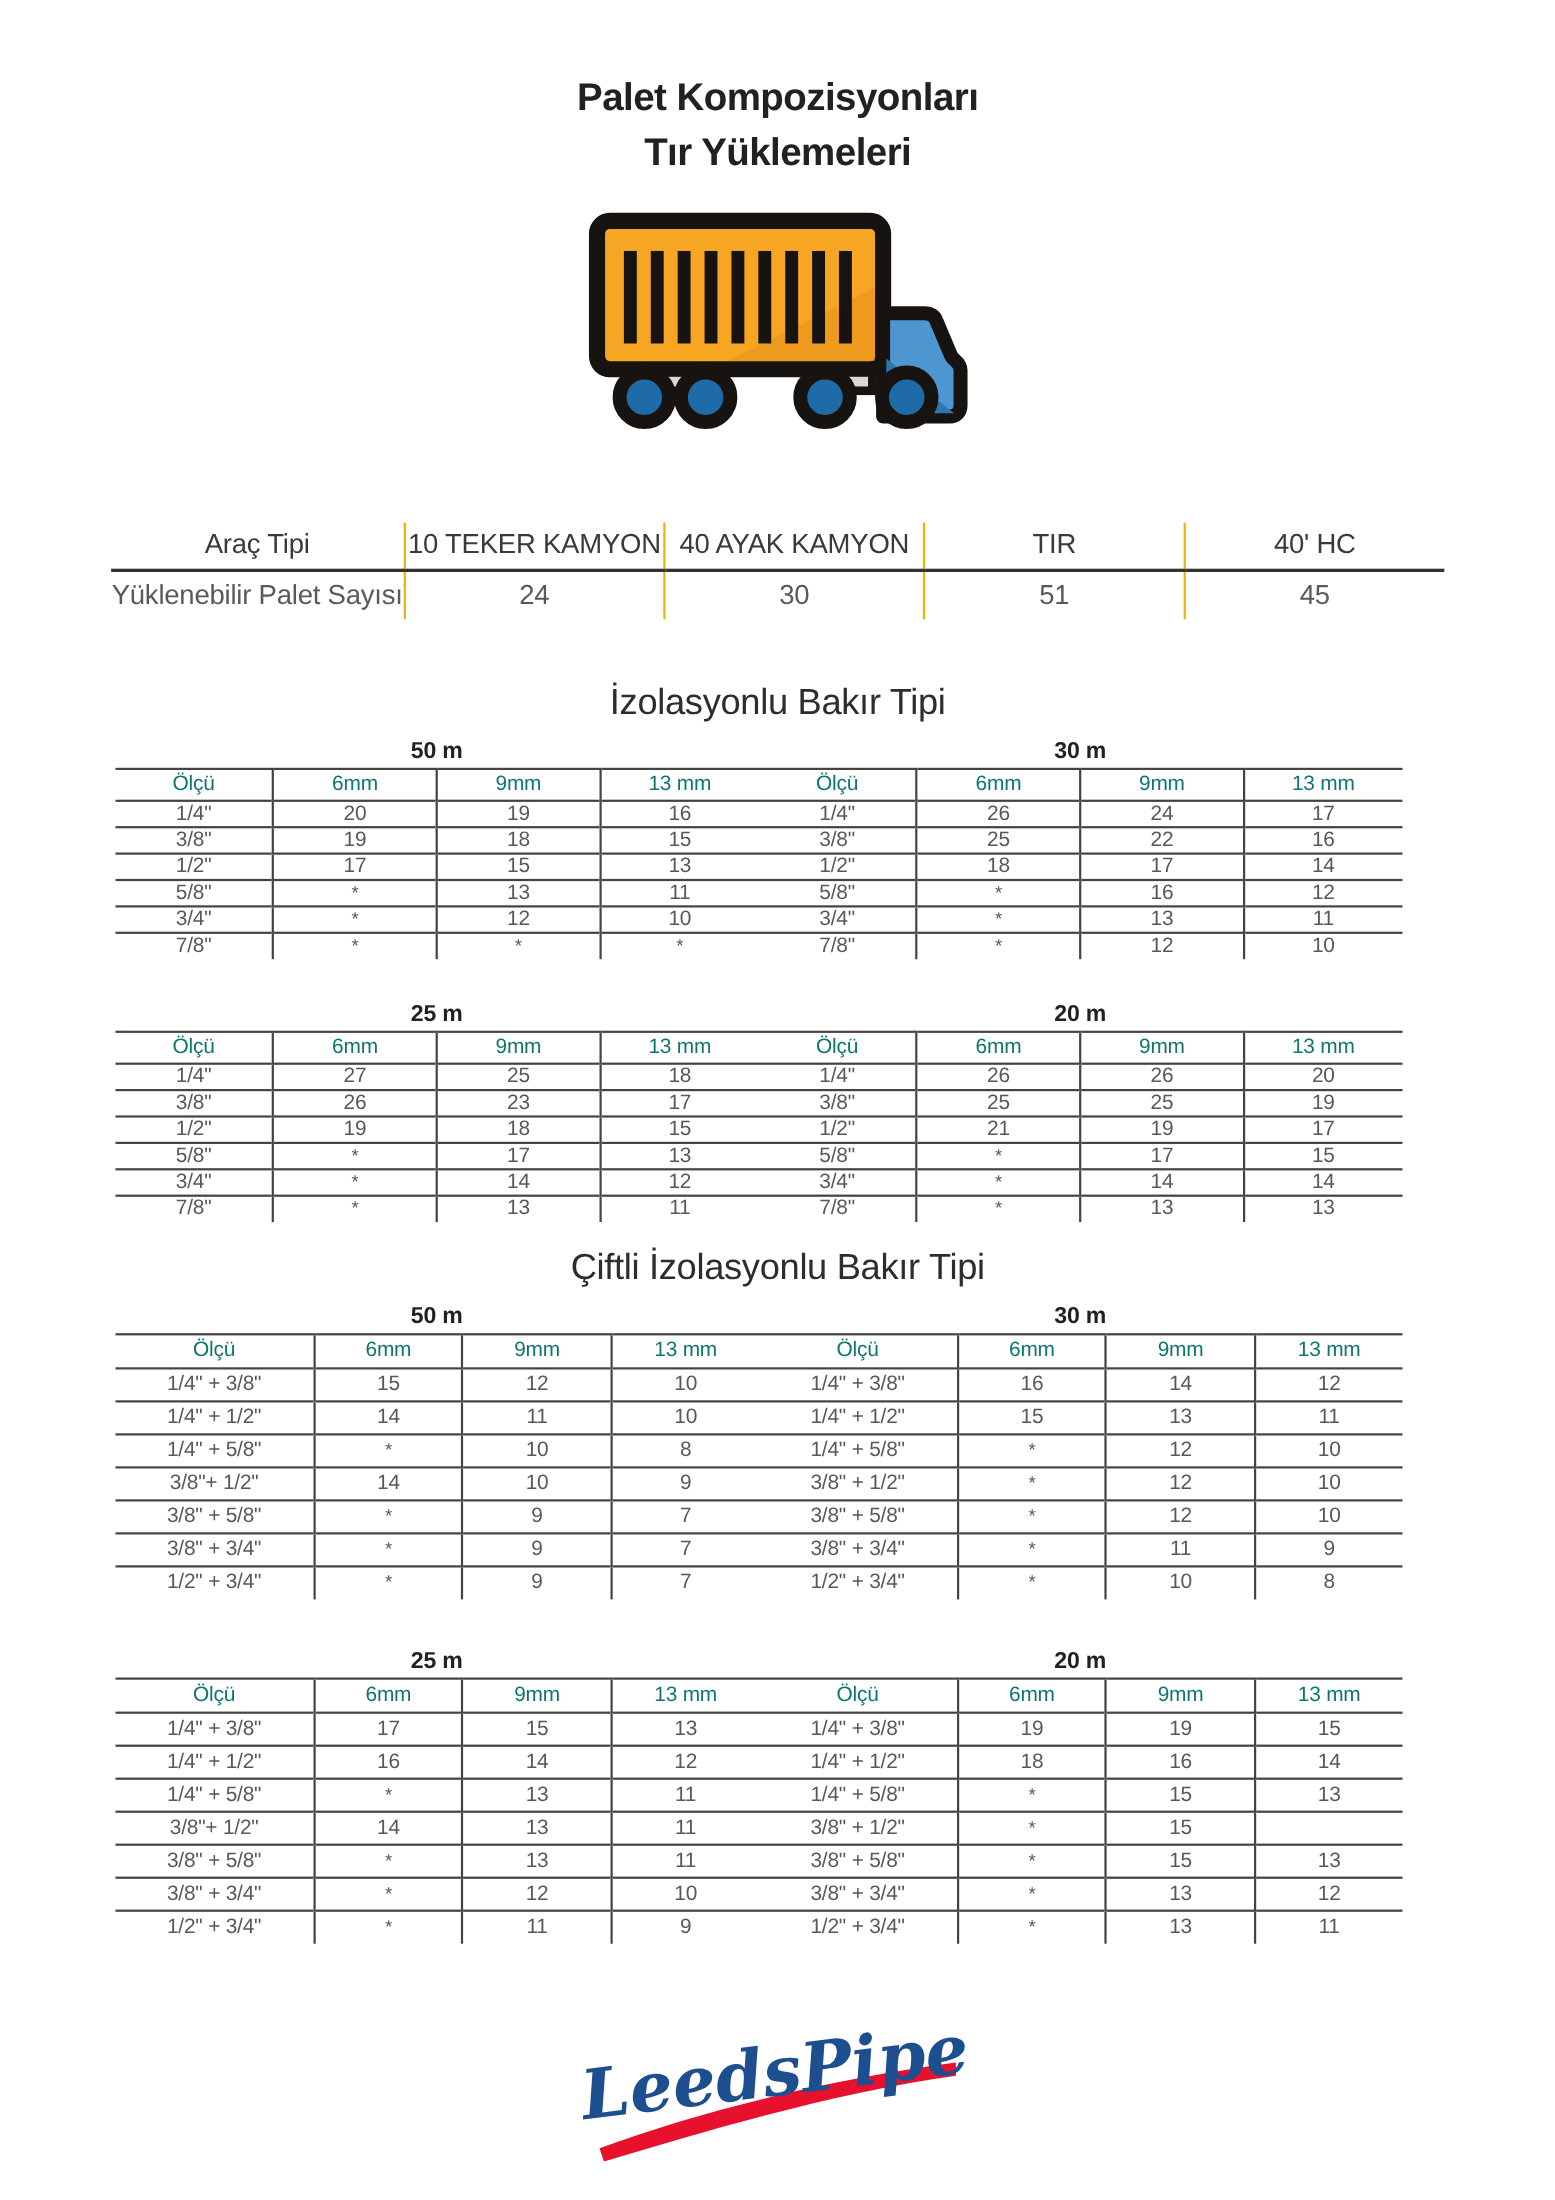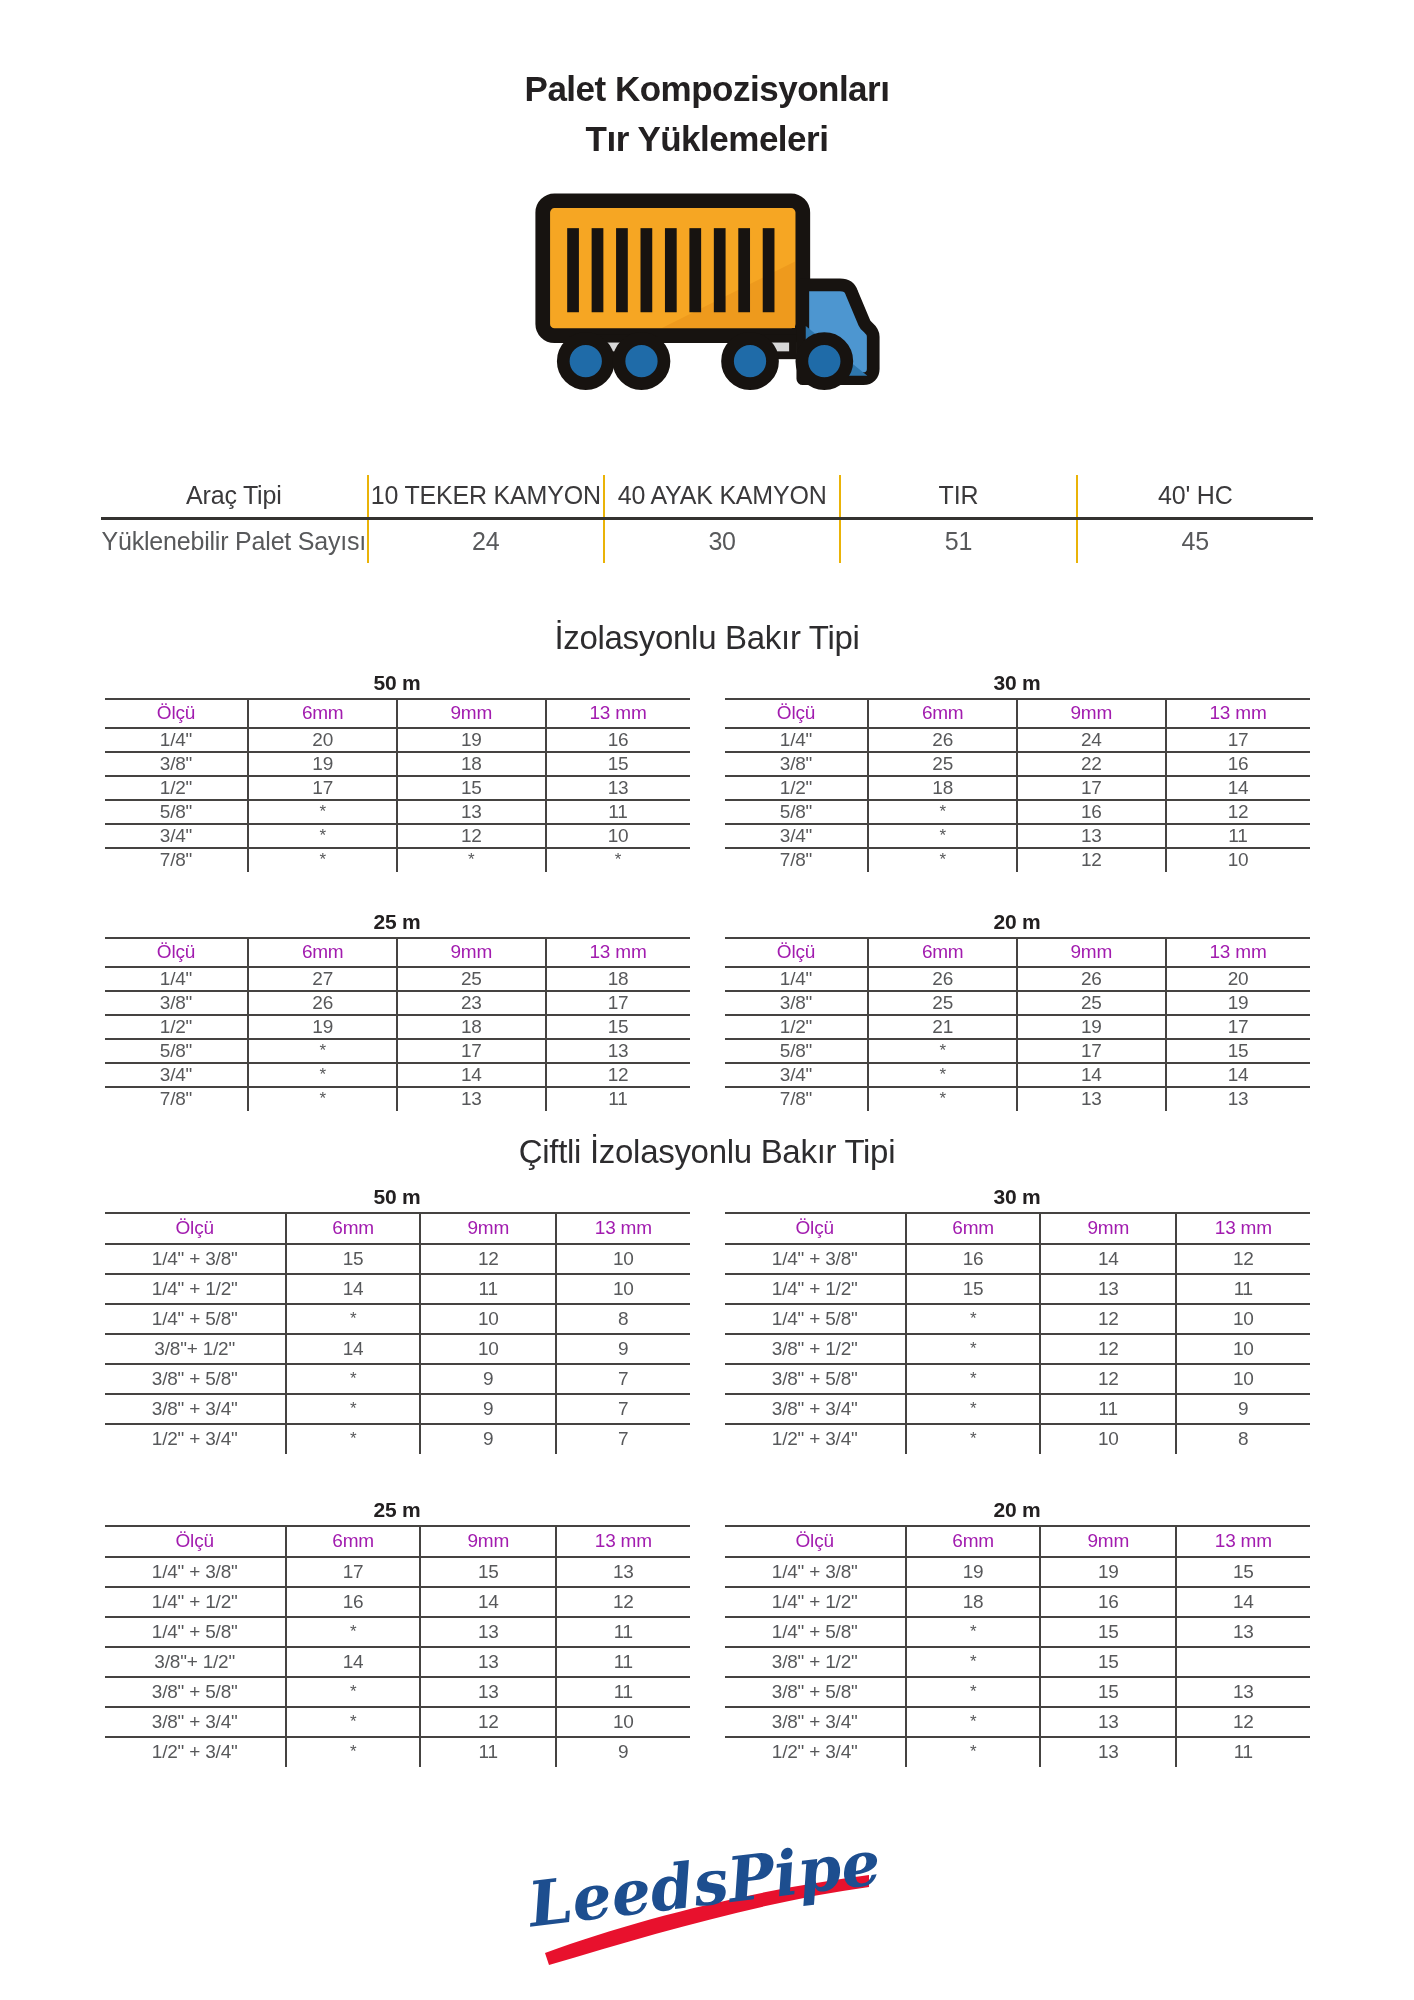--- a/index.html
+++ b/index.html
@@ -53,21 +53,21 @@
     color:#2d2c2e;
     letter-spacing:-0.3px;
   }
   .section-heading.first { margin-top:56px; }
   .section-heading.second { margin-top:22px; }
   
   .tgrid {
     width:1205px;
     margin:14px auto 0;
     display:flex;
-    justify-content:space-between;
+    justify-content:flex-start;
   }
   .tgrid.rowB { margin-top:38px; }
   .tgrid.rowD { margin-top:44px; }
   .ptable { width:585px; }
   .pt-title {
     text-align:center;
     font-size:21px;
     font-weight:bold;
     color:#232021;
     margin-bottom:3px;
@@ -82,21 +82,21 @@
   table.pt th, table.pt td {
     font-weight:normal;
     text-align:center;
     vertical-align:middle;
     border-top:2px solid #454341;
     border-left:2px solid #454341;
     color:#57585a;
     letter-spacing:-0.2px;
     padding:0;
   }
-  table.pt th { color:#a21caf; }
+  table.pt th { color:#0f766e; }
   table.pt th:first-child, table.pt td:first-child { border-left:none; }
   
   .sec1 table.pt th { height:29px; }
   .sec1 table.pt td { height:24px; }
   .sec1 table.pt th:nth-child(1){ width:24.6%; }
   .sec1 table.pt th:nth-child(2){ width:25.4%; }
   .sec1 table.pt th:nth-child(3){ width:25.4%; }
   .sec1 table.pt th:nth-child(4){ width:24.6%; }
   
   .sec2 table.pt th { height:31px; }

